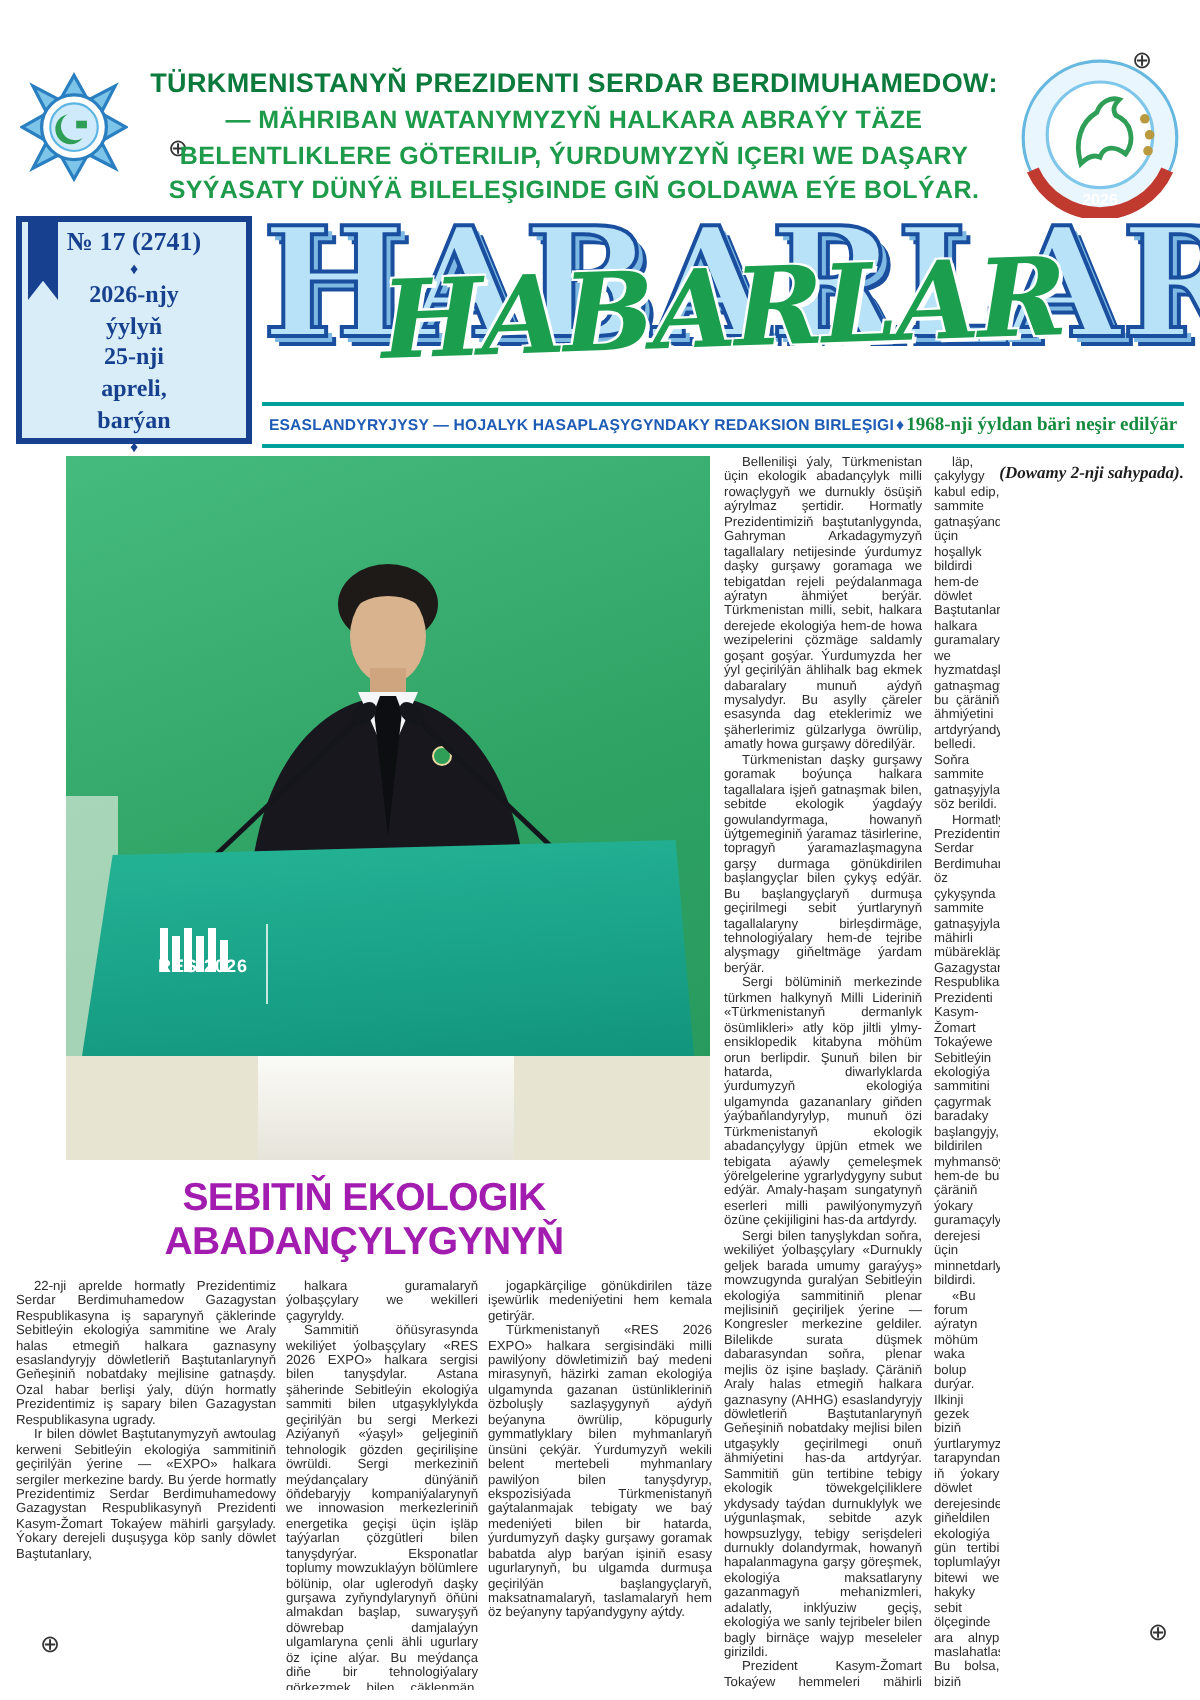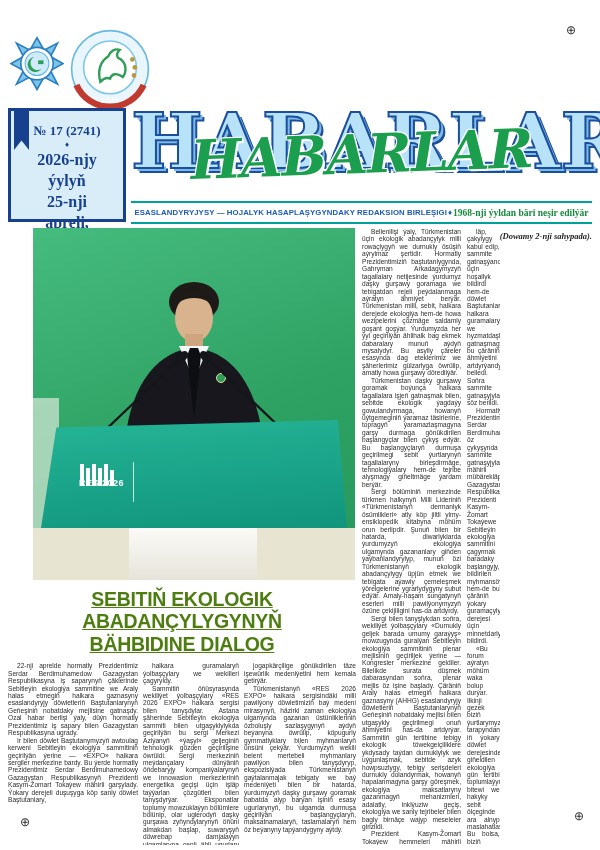--- a/index.html
+++ b/index.html
@@ -14,23 +14,23 @@
   .quote-l1 { font-size:13.5px; color:#0c7a3c; }
   .quote-l  { font-size:12.5px; color:#1d9a4a; }
 
   
   .masthead { position:absolute; top:108px; left:8px; right:8px; height:116px; display:flex; gap:5px; }
   .issue-box { width:112px; height:108px; border:3px solid #17418f; background:#d9edf9;
                position:relative; text-align:center; color:#17418f;
                font-family:"Liberation Serif",serif; font-weight:bold; }
   .issue-flag { position:absolute; left:3px; top:-1px; width:15px; height:40px; background:#17418f;
                 clip-path:polygon(0 0,100% 0,100% 100%,50% 76%,0 100%); }
-  .issue-no { font-size:13px; margin-top:12px; }
+  .issue-no { font-size:13px; margin-top:2px; }
   .issue-diamond { font-size:8px; line-height:1.4; }
-  .issue-dates div { font-size:16px; line-height:1.3; }
+  .issue-dates div { font-size:12px; line-height:1.3; }
   .title-zone { flex:1; position:relative; }
   .title-big { position:absolute; top:-8px; left:0; right:0; text-align:center;
                font-family:"DejaVu Serif",serif; font-weight:bold; font-size:76px; line-height:1.1;
                color:#b8e2f8; -webkit-text-stroke:2px #1a4e9e;
                text-shadow:3px 3px 0 #7db9e2, 5px 5px 0 #1a4e9e; letter-spacing:0; }
   .title-script { position:absolute; top:14px; left:0; right:0; text-align:center;
                   font-family:"DejaVu Serif",serif; font-style:italic; font-weight:bold; font-size:54px;
                   color:#1b9e4e; transform:rotate(-2deg); letter-spacing:-1px;
                   text-shadow:1px 1px 0 #fff,-1px -1px 0 #fff,1px -1px 0 #fff,-1px 1px 0 #fff,2px 2px 0 #fff; }
   .founder-bar { position:absolute; bottom:0; left:0; right:0; height:19px;
@@ -55,22 +55,22 @@
                  background:linear-gradient(175deg,#25b496,#11957d);
                  clip-path:polygon(5% 7%,97% 0,100% 100%,0 100%); }
   .podium-inner { position:absolute; bottom:78px; left:46px; display:flex; align-items:center;
                   gap:9px; color:#fff; }
   .res-logo { text-align:center; }
   .res-logo-name { font-size:9px; font-weight:bold; letter-spacing:.5px; margin-top:2px; }
   .podium-divider { width:1px; height:40px; background:rgba(255,255,255,.75); }
   .podium-lines .big { font-size:11.5px; font-weight:bold; line-height:1.2; letter-spacing:.3px; }
   .podium-lines .small { font-size:7px; font-weight:bold; margin-top:3px; letter-spacing:.4px; }
 
-  .headline { margin:8px 0 0; text-align:center; color:#4d7c0f; font-weight:bold;
-              font-size:19.5px; line-height:1.15; letter-spacing:-.3px;text-decoration:underline; }
+  .headline { margin:8px 0 0; text-align:center; color:#a21caf; font-weight:bold;
+              font-size:19.5px; line-height:1.15; letter-spacing:-.3px; }
 
   .bodytext { font-size:6.6px; line-height:1.13; color:#2c2c2c; }
   .bodytext p { margin:0; text-indent:9px; text-align:justify; }
   .trio { display:flex; gap:5px; margin-top:7px; flex:1; overflow:hidden; }
   .trio .c1 { width:130px; } .trio .c2 { width:96px; } .trio .c3 { flex:1; }
   .col4 { width:99px; overflow:hidden; }
   .col5 { flex:1; display:flex; flex-direction:row; overflow:hidden; }
   .col5 .paras { flex:1; overflow:hidden; }
   .continuation { font-family:"Liberation Serif",serif; font-style:italic; font-weight:bold;
                   font-size:8.5px; color:#1c1c1c; text-align:center; padding:4px 0 10px; }
@@ -87,20 +87,26 @@
 
   <header class="top-quote">
     <svg width="54" height="66" viewBox="0 0 100 120">
       <polygon points="50,2 63,25 88,12 75,37 98,50 75,63 88,88 63,75 50,98 37,75 12,88 25,63 2,50 25,37 12,12 37,25" fill="#7cc4e8" stroke="#2a7fc0" stroke-width="3"></polygon>
       <circle cx="50" cy="50" r="30" fill="#ffffff" stroke="#2a7fc0" stroke-width="3"></circle>
       <circle cx="50" cy="50" r="22" fill="#cfeafa" stroke="#5db5e3" stroke-width="2"></circle>
       <path d="M44,38 a14,14 0 1,0 14,22 a12,12 0 1,1 -14,-22" fill="#2f9e57"></path>
       <rect x="52" y="44" width="10" height="7" fill="#2f9e57"></rect>
       <rect x="30" y="102" width="40" height="12" fill="none"></rect>
     </svg>
+    <div class="quote-block">
+      <div class="quote-l1">TÜRKMENISTANYŇ PREZIDENTI SERDAR BERDIMUHAMEDOW:</div>
+      <div class="quote-l">— MÄHRIBAN WATANYMYZYŇ HALKARA ABRAÝY TÄZE</div>
+      <div class="quote-l">BELENTLIKLERE GÖTERILIP, ÝURDUMYZYŇ IÇERI WE DAŞARY</div>
+      <div class="quote-l">SYÝASATY DÜNÝÄ BILELEŞIGINDE GIŇ GOLDAWA EÝE BOLÝAR.</div>
+    </div>
     <svg width="80" height="80" viewBox="0 0 100 100">
       <circle cx="50" cy="50" r="48" fill="#eaf6fd" stroke="#66b8e0" stroke-width="2"></circle>
       <path d="M8,70 A46,46 0 0,0 92,70" fill="none" stroke="#c03a30" stroke-width="8"></path>
       <circle cx="50" cy="48" r="33" fill="#ffffff" stroke="#7ec7ea" stroke-width="2"></circle>
       <path d="M38,66 C34,52 38,40 48,34 C50,28 56,24 62,26 C58,30 58,33 60,36 C70,40 72,52 66,60 C58,54 52,56 50,62 C46,60 42,62 38,66 Z" fill="none" stroke="#2f9e57" stroke-width="3"></path>
       <circle cx="78" cy="38" r="3" fill="#b99a3f"></circle>
       <circle cx="81" cy="48" r="3" fill="#b99a3f"></circle>
       <circle cx="80" cy="58" r="3" fill="#b99a3f"></circle>
       <text x="50" y="92" text-anchor="middle" font-size="10" font-weight="bold" fill="#ffffff">2026</text>
     </svg>
@@ -169,21 +175,20 @@
               </g>
             </svg>
             <div class="res-logo-name">RES 2026</div>
           </div>
           <div class="podium-divider"></div>
         </div>
       </div>
 
       <h1 class="headline">
         <span>SEBITIŇ EKOLOGIK ABADANÇYLYGYNYŇ</span><br>
-        <span>BÄHBIDINE DIALOG</span>
       </h1>
 
       <div class="trio bodytext">
         <div class="c1">
             <p>22-nji aprelde hormatly Prezidentimiz Serdar Berdimuhamedow Gazagystan Respublikasyna iş saparynyň çäklerinde Sebitleýin ekologiýa sammitine we Araly halas etmegiň halkara gaznasyny esaslandyryjy döwletleriň Baştutanlarynyň Geňeşiniň nobatdaky mejlisine gatnaşdy. Ozal habar berlişi ýaly, düýn hormatly Prezidentimiz iş sapary bilen Gazagystan Respublikasyna ugrady.</p>
             <p>Ir bilen döwlet Baştutanymyzyň awtoulag kerweni Sebitleýin ekologiýa sammitiniň geçirilýän ýerine — «EXPO» halkara sergiler merkezine bardy. Bu ýerde hormatly Prezidentimiz Serdar Berdimuhamedowy Gazagystan Respublikasynyň Prezidenti Kasym-Žomart Tokaýew mähirli garşylady. Ýokary derejeli duşuşyga köp sanly döwlet Baştutanlary,</p>
           </div>
         <div class="c2">
             <p>halkara guramalaryň ýolbaşçylary we wekilleri çagyryldy.</p>
             <p>Sammitiň öňüsyrasynda wekiliýet ýolbaşçylary «RES 2026 EXPO» halkara sergisi bilen tanyşdylar. Astana şäherinde Sebitleýin ekologiýa sammiti bilen utgaşyklylykda geçirilýän bu sergi Merkezi Aziýanyň «ýaşyl» geljeginiň tehnologik gözden geçirilişine öwrüldi. Sergi merkeziniň meýdançalary dünýäniň öňdebaryjy kompaniýalarynyň we innowasion merkezleriniň energetika geçişi üçin işläp taýýarlan çözgütleri bilen tanyşdyrýar. Eksponatlar toplumy mowzuklaýyn bölümlere bölünip, olar uglerodyň daşky gurşawa zyňyndylarynyň öňüni almakdan başlap, suwaryşyň döwrebap damjalaýyn ulgamlaryna çenli ähli ugurlary öz içine alýar. Bu meýdança diňe bir tehnologiýalary görkezmek bilen çäklenmän, eýsem, ekologik</p>

